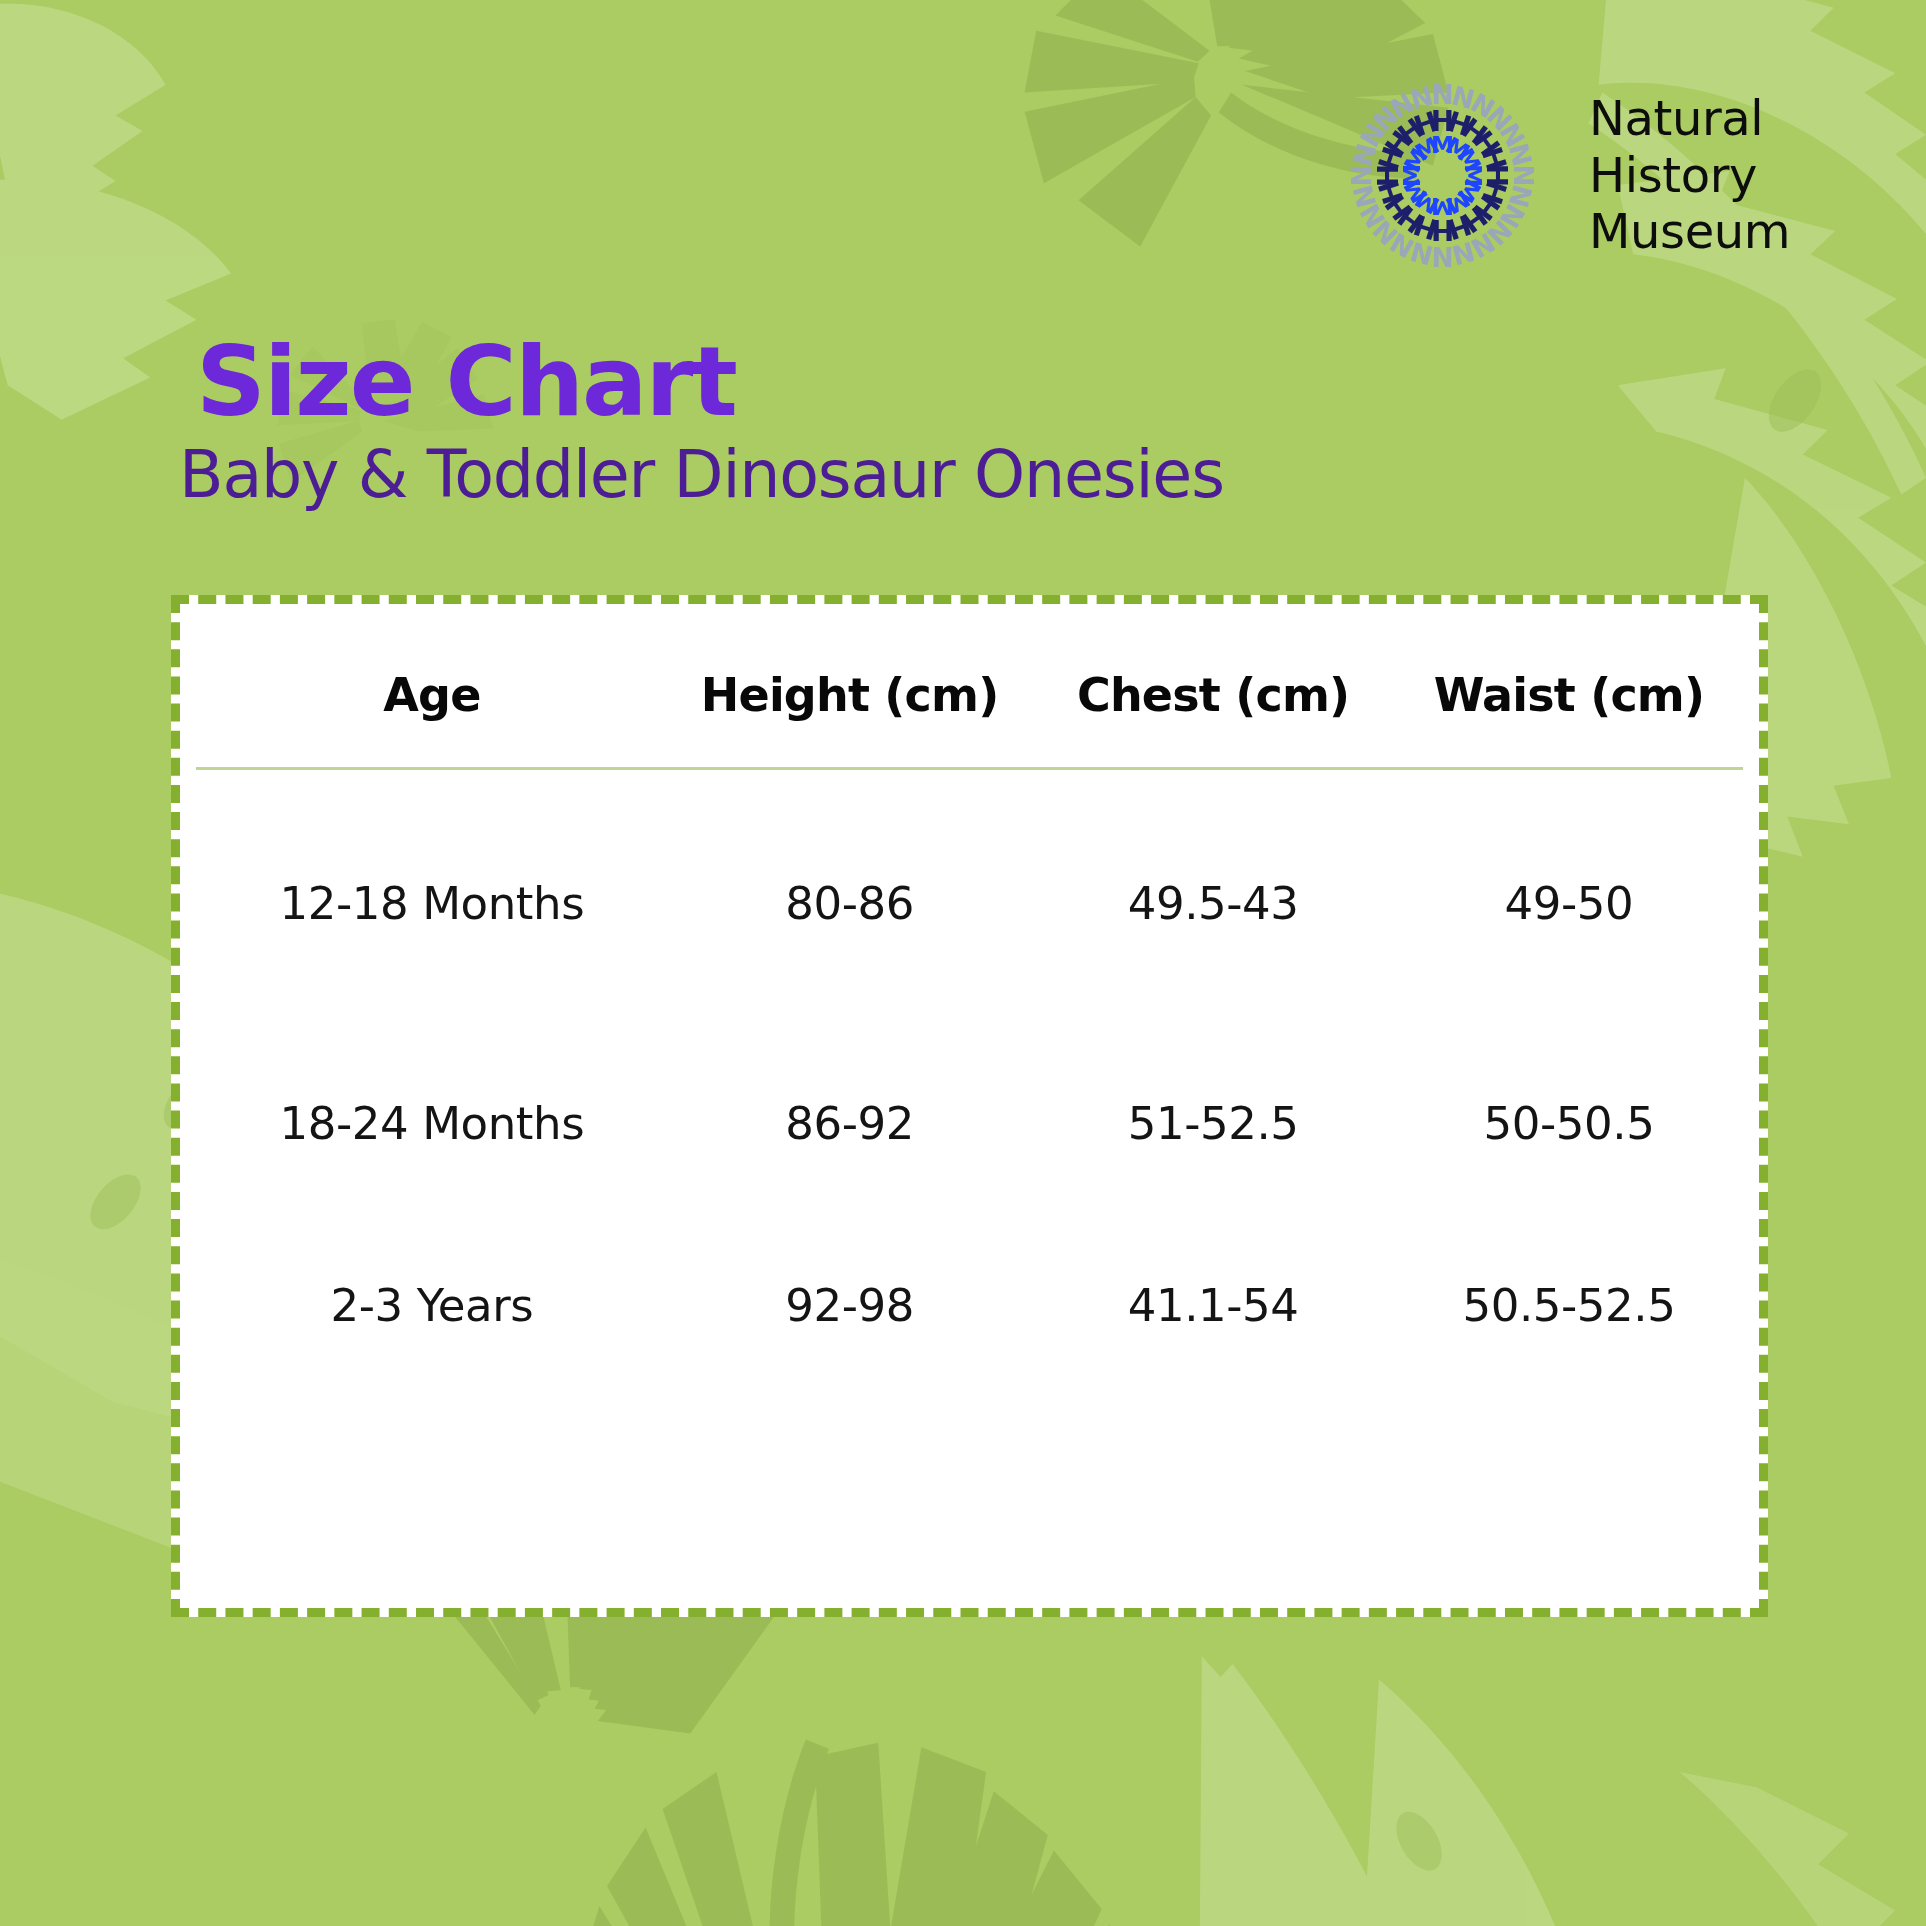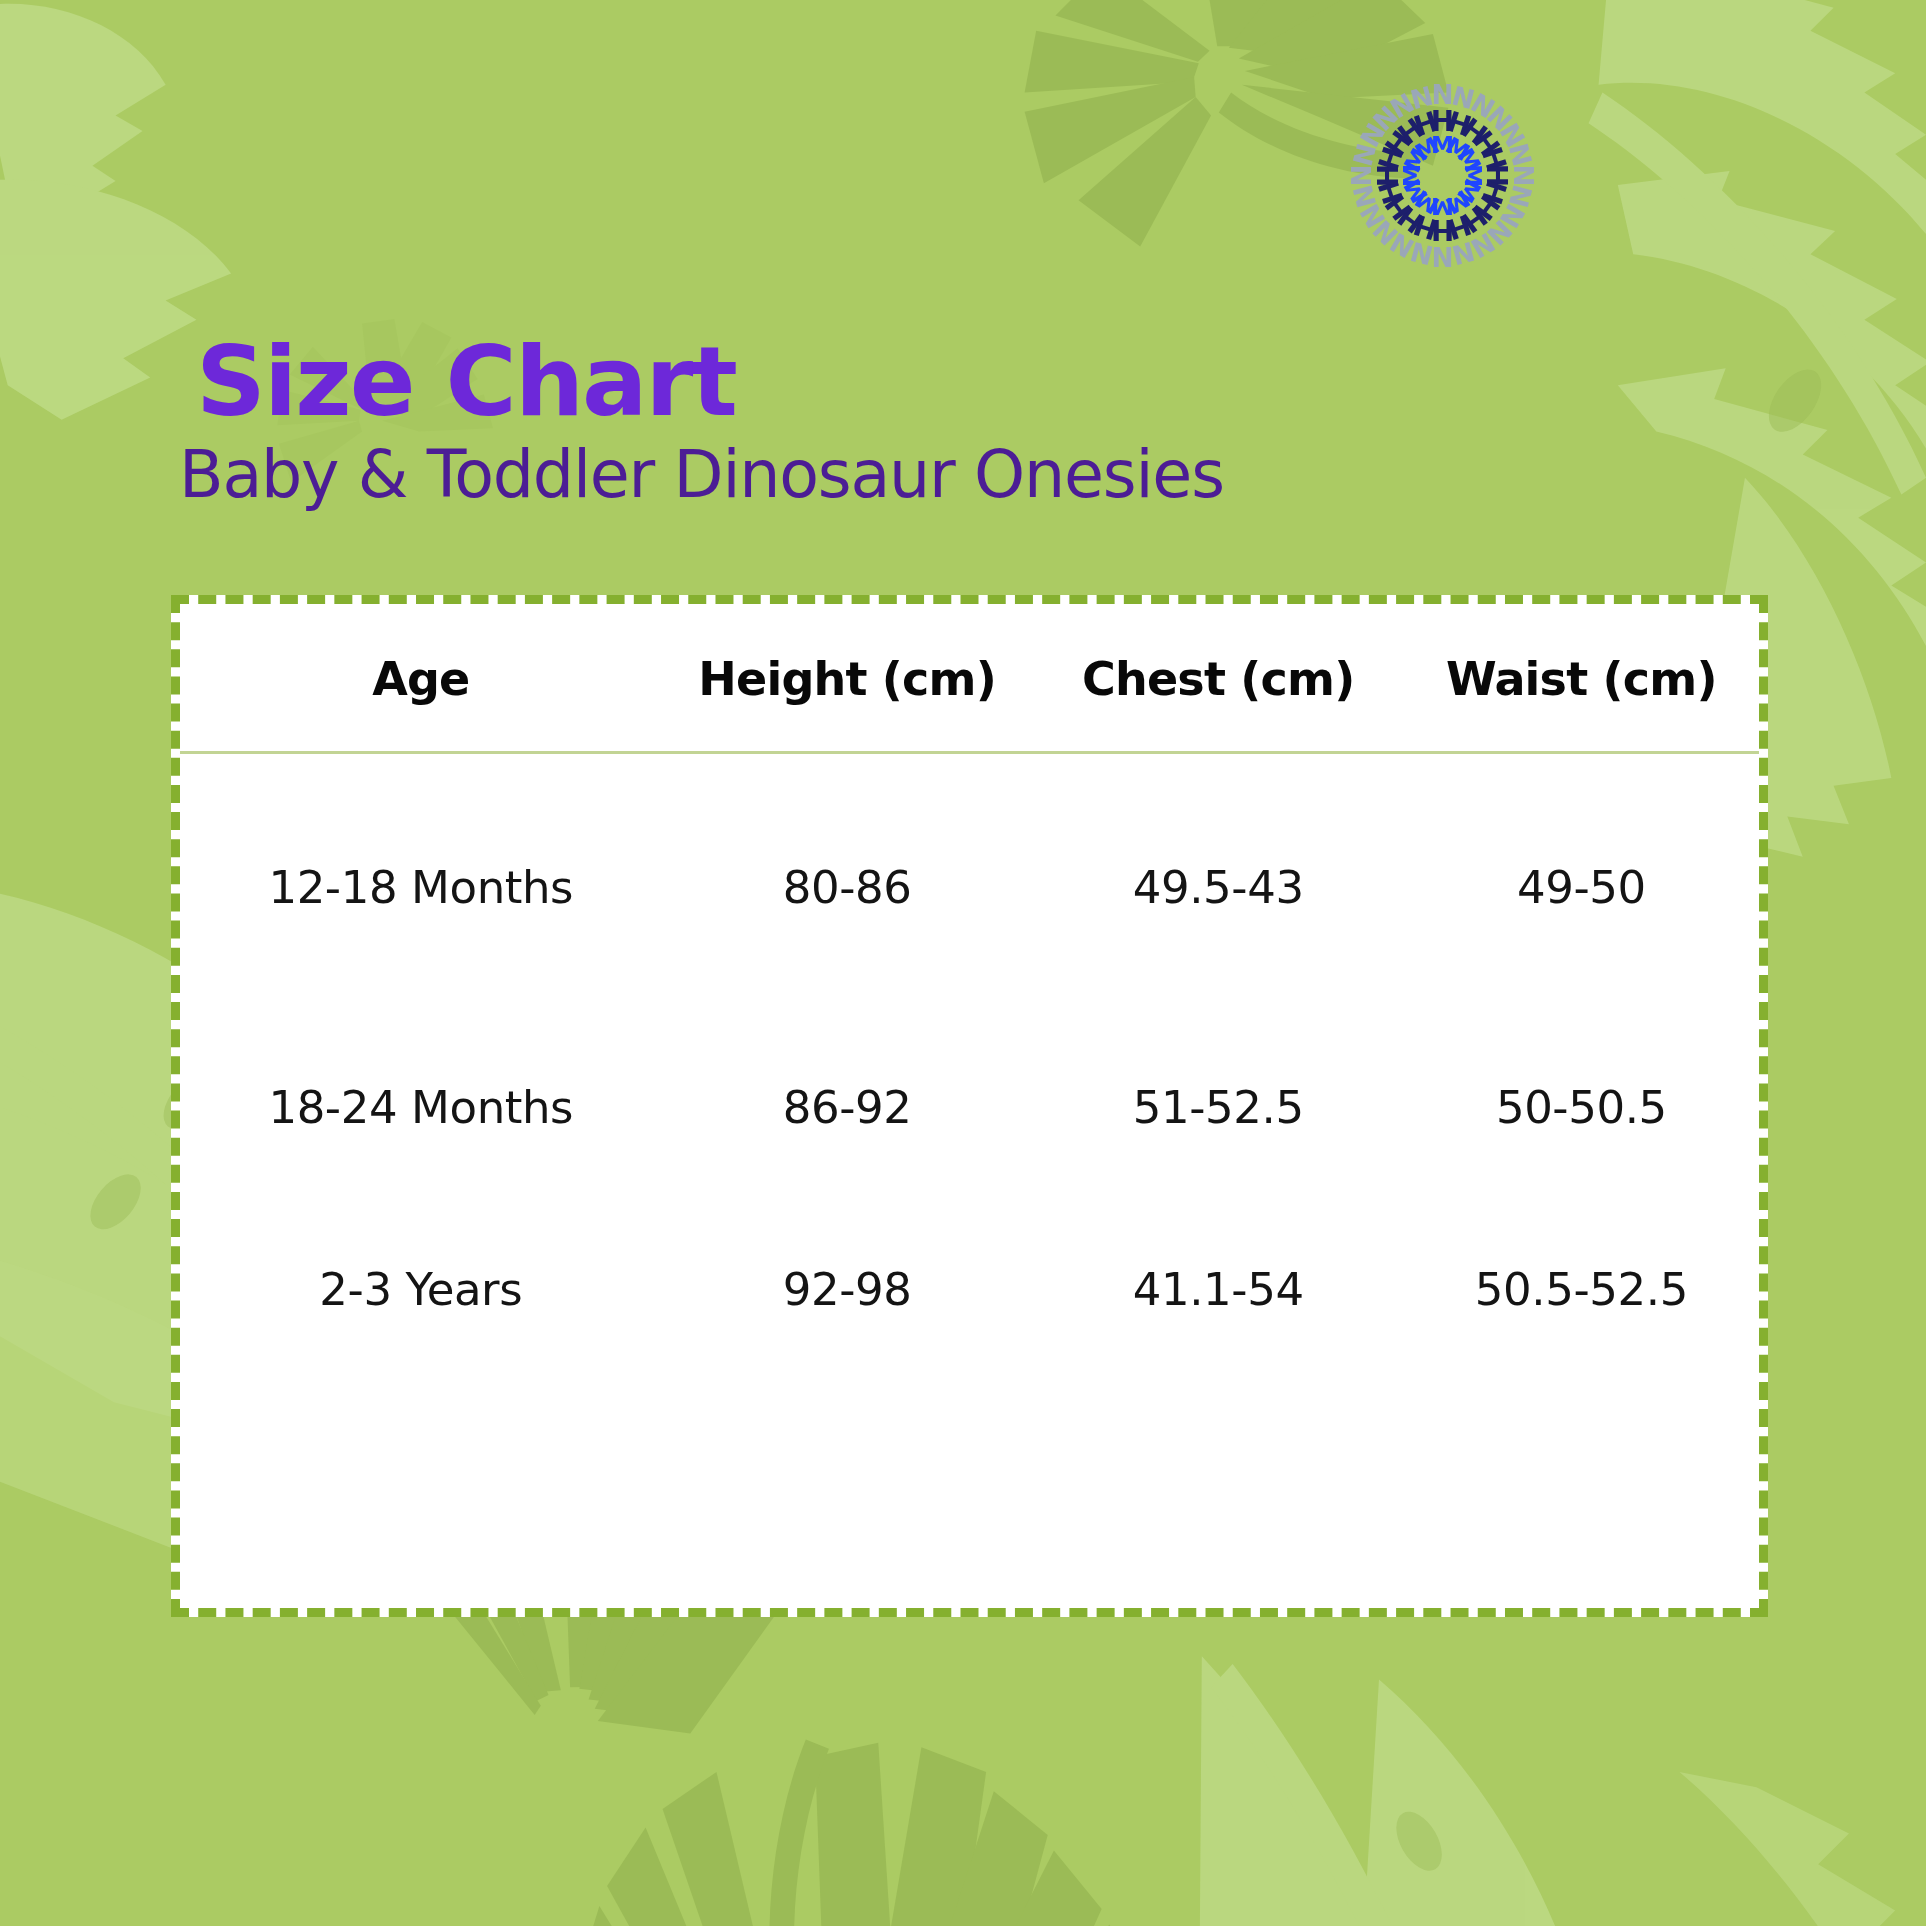--- a/index.html
+++ b/index.html
@@ -79,21 +79,21 @@
   
   #size-table-card {
     position: absolute;
     left: 171px;
     top: 595px;
     width: 1597px;
     height: 1022px;
     background: #ffffff;
     box-sizing: border-box;
     border: 9.2px dashed #85b02f;
-    padding: 0;
+    padding: 16px;
   }
   table.size-table {
     width: 100%;
     border-collapse: collapse;
     table-layout: fixed;
   }
   table.size-table th {
     font-size: 46px;
     font-weight: bold;
     color: #080808;
@@ -272,20 +272,23 @@
           <text x="154.00" y="168.64" font-size="30" dominant-baseline="central" transform="rotate(150.00 154.00 168.64)">M</text>
           <text x="134.00" y="174.00" font-size="30" dominant-baseline="central" transform="rotate(180.00 134.00 174.00)">M</text>
           <text x="114.00" y="168.64" font-size="30" dominant-baseline="central" transform="rotate(210.00 114.00 168.64)">M</text>
           <text x="99.36" y="154.00" font-size="30" dominant-baseline="central" transform="rotate(240.00 99.36 154.00)">M</text>
           <text x="94.00" y="134.00" font-size="30" dominant-baseline="central" transform="rotate(270.00 94.00 134.00)">M</text>
           <text x="99.36" y="114.00" font-size="30" dominant-baseline="central" transform="rotate(300.00 99.36 114.00)">M</text>
           <text x="114.00" y="99.36" font-size="30" dominant-baseline="central" transform="rotate(330.00 114.00 99.36)">M</text>
         </g>
     </svg>
   </div>
+  <div id="logo-wordmark">Natural
+History
+Museum</div>
 </div>
 
 <div id="page-title">Size Chart</div>
 <div id="page-subtitle">Baby &amp; Toddler Dinosaur Onesies</div>
 
 <div id="size-table-card">
   <table class="size-table">
     <colgroup>
       <col class="c-age">
         <col class="c-height">

